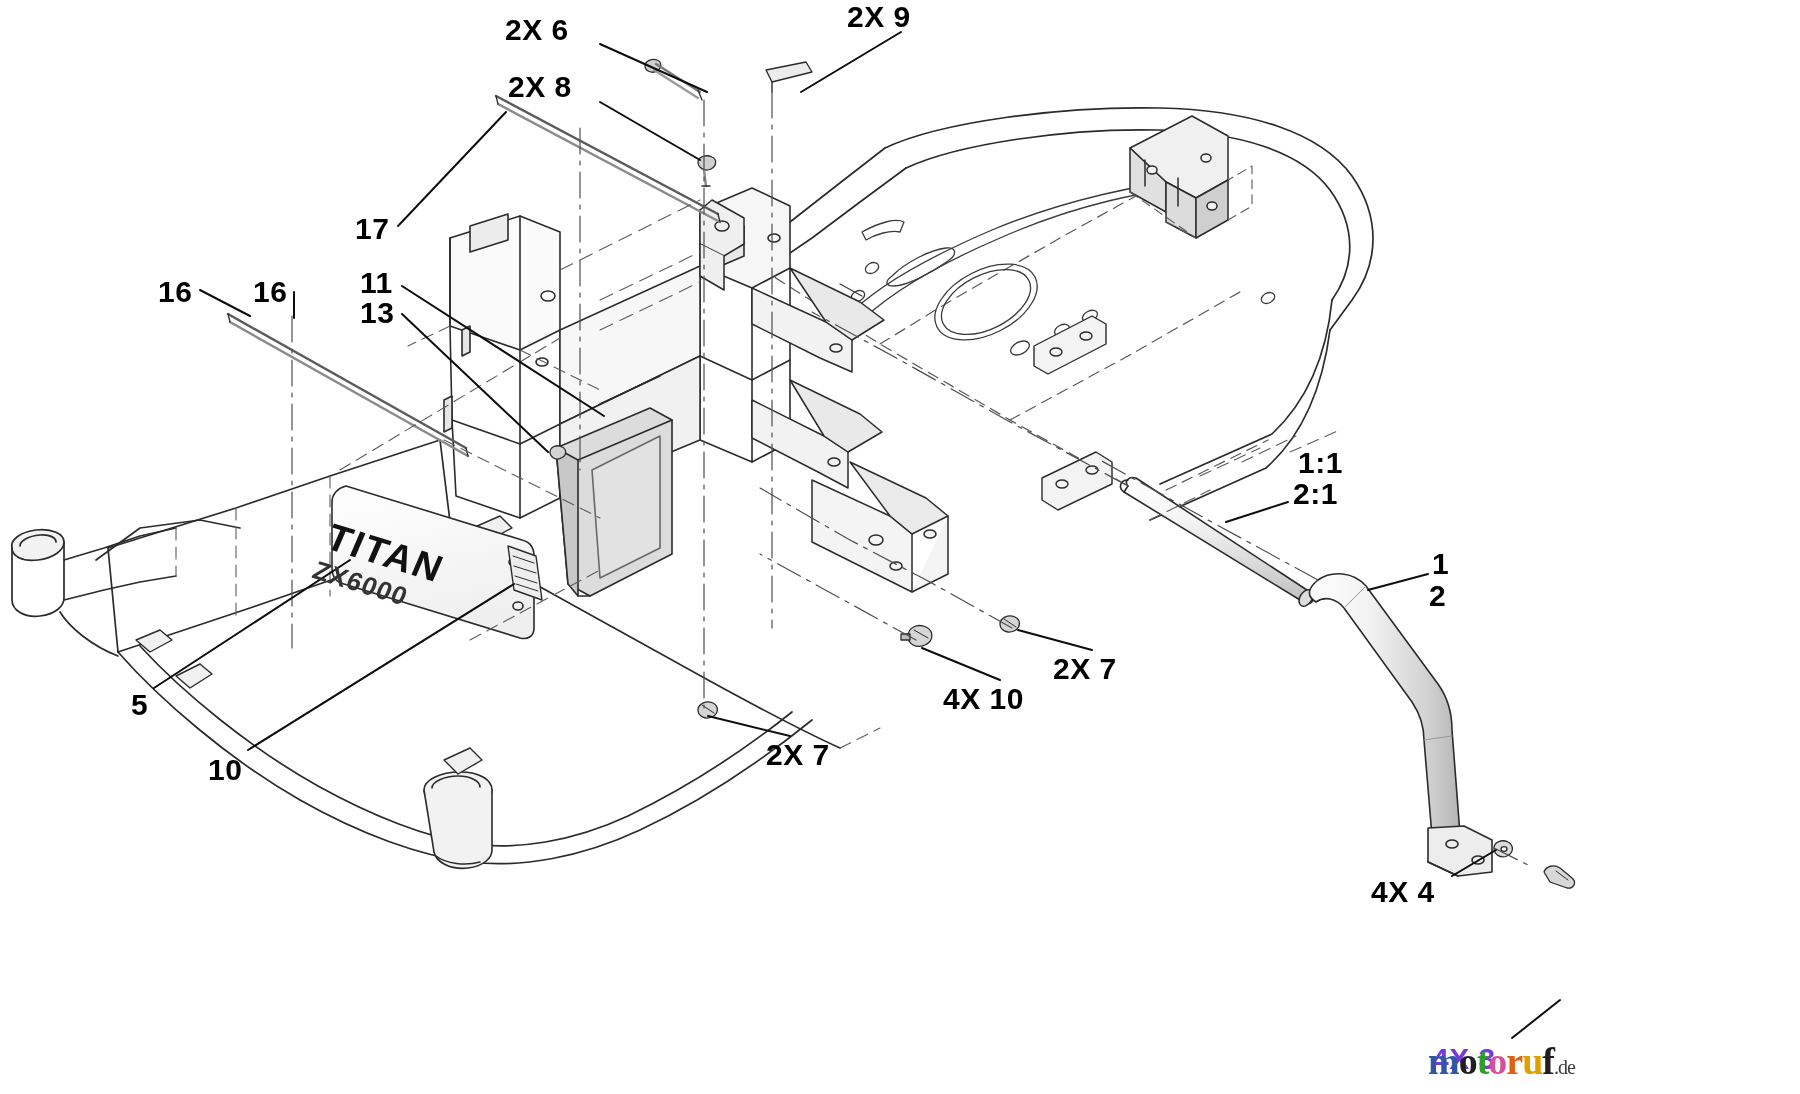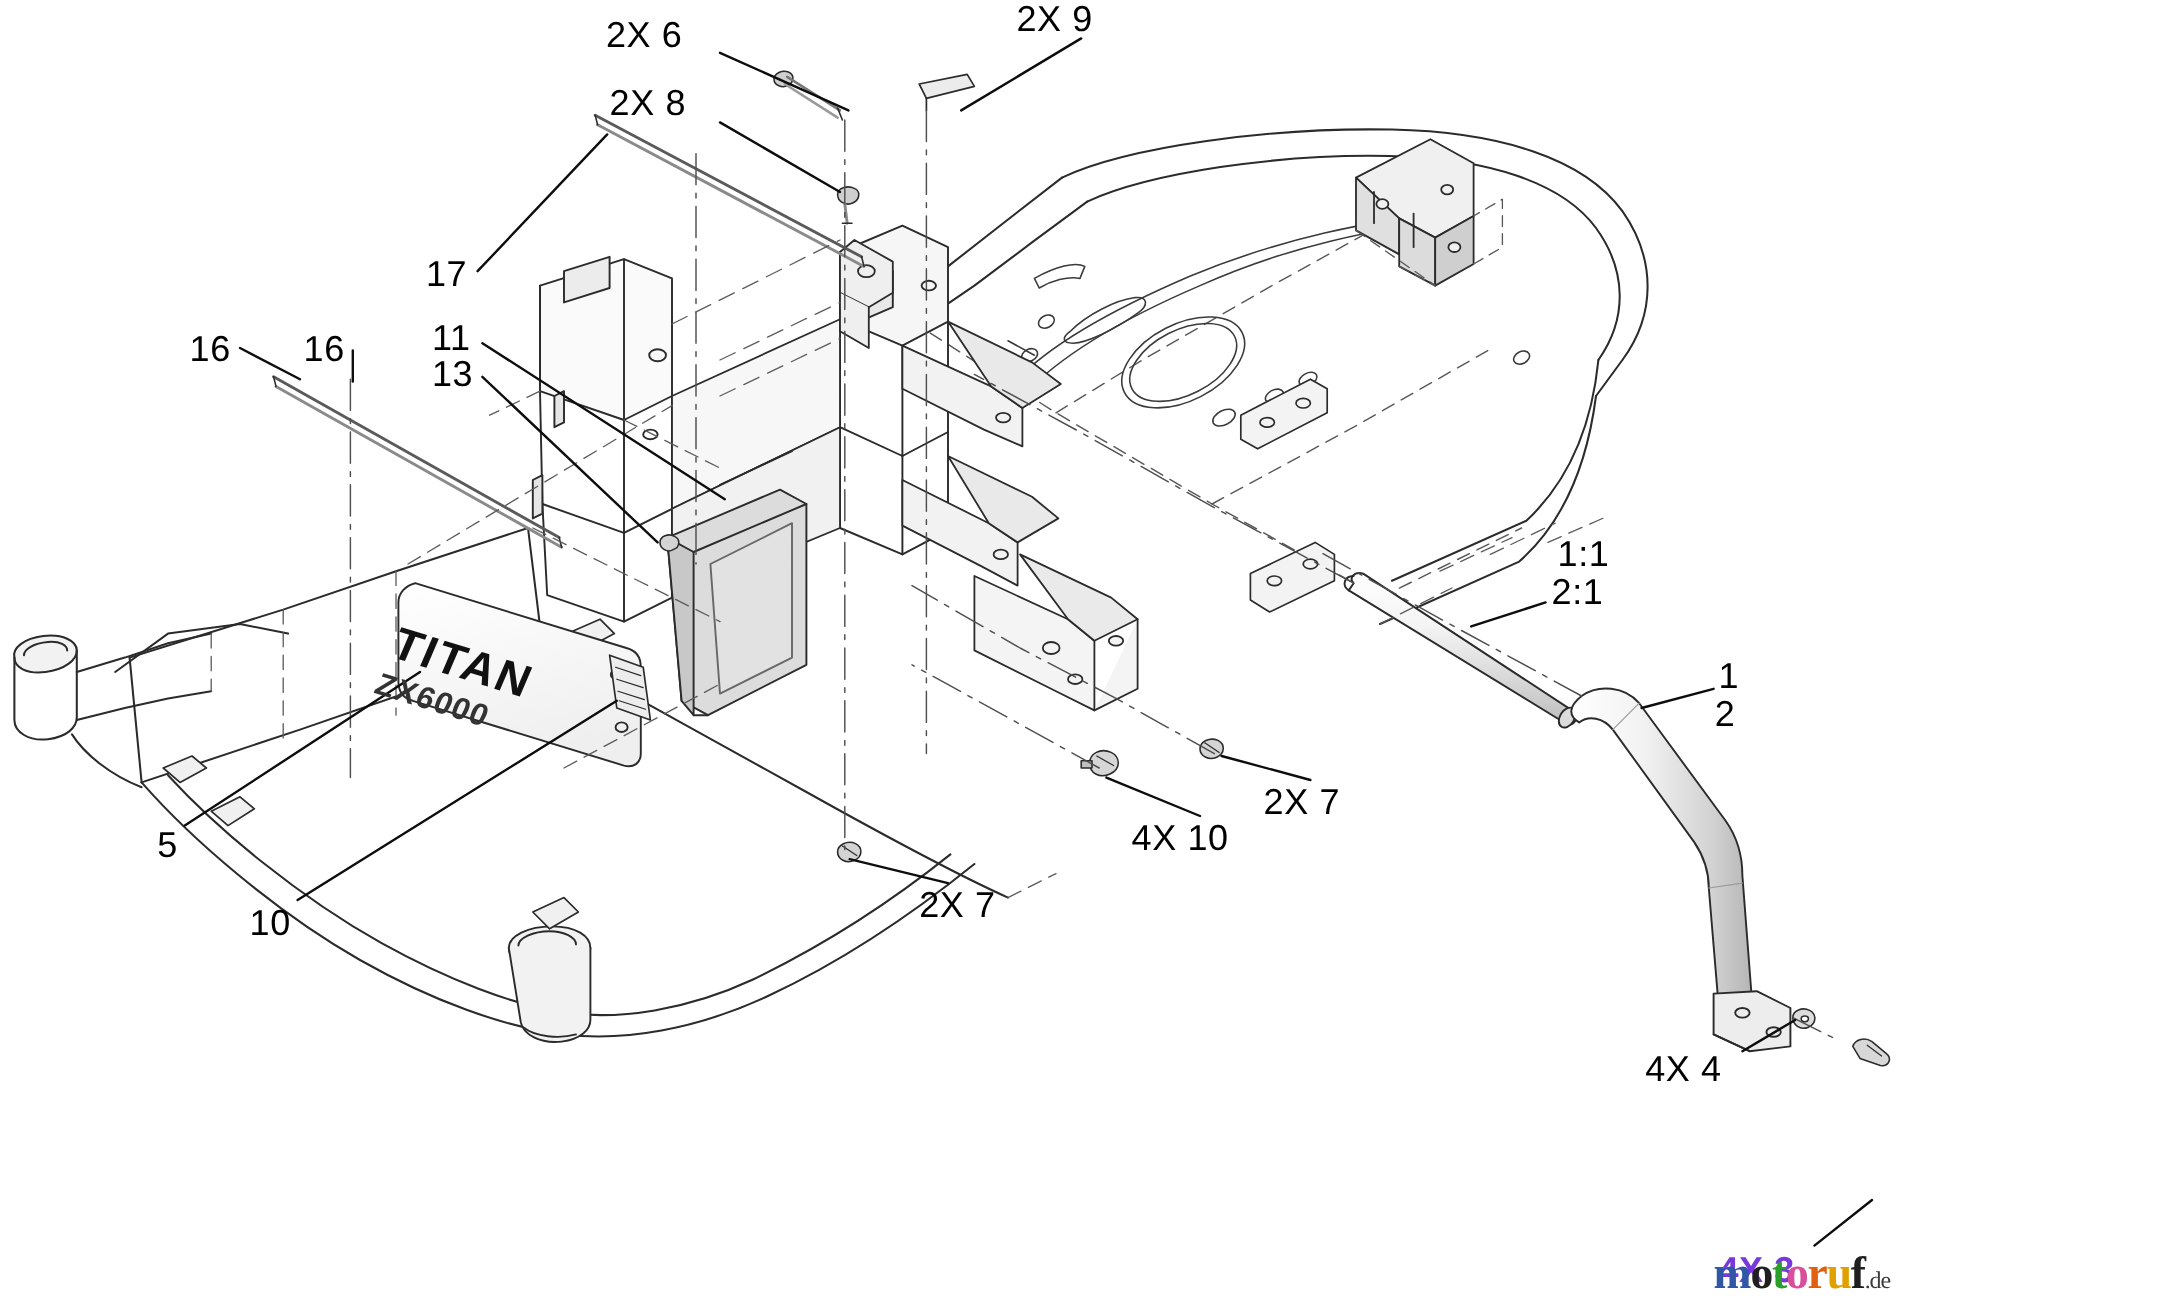--- a/index.html
+++ b/index.html
@@ -1,21 +1,21 @@
 <!DOCTYPE html>
 <html><head>
 <meta charset="utf-8">
 <style>
   html,body{margin:0;padding:0;background:#ffffff;}
   body{width:1800px;height:1094px;position:relative;overflow:hidden;
        font-family:"Liberation Sans", sans-serif;color:#000;}
   #stage{position:absolute;left:0;top:0;width:1800px;height:1094px;}
   svg.layer{position:absolute;left:0;top:0;width:1800px;height:1094px;}
   .callout{position:absolute;font-family:"Liberation Sans", sans-serif;
-           font-weight:400;font-size:30px;letter-spacing:0.5px;
+           font-weight:700;font-size:30px;letter-spacing:0.5px;
            color:#000;white-space:nowrap;line-height:1;}
   .wm{position:absolute;left:1428px;top:1042px;font-family:"Liberation Serif", serif;
       font-size:38px;font-weight:700;letter-spacing:-1px;white-space:nowrap;
       line-height:1;}
   .wm span{display:inline-block;}
   .wm .de{font-size:20px;font-weight:400;color:#3b3b3b;vertical-align:baseline;}
   .wm-over{position:absolute;left:1432px;top:1044px;font-family:"Liberation Sans", sans-serif;
       font-weight:700;font-size:30px;color:#6d28d9;white-space:nowrap;line-height:1;
       opacity:.92;}
 </style>

